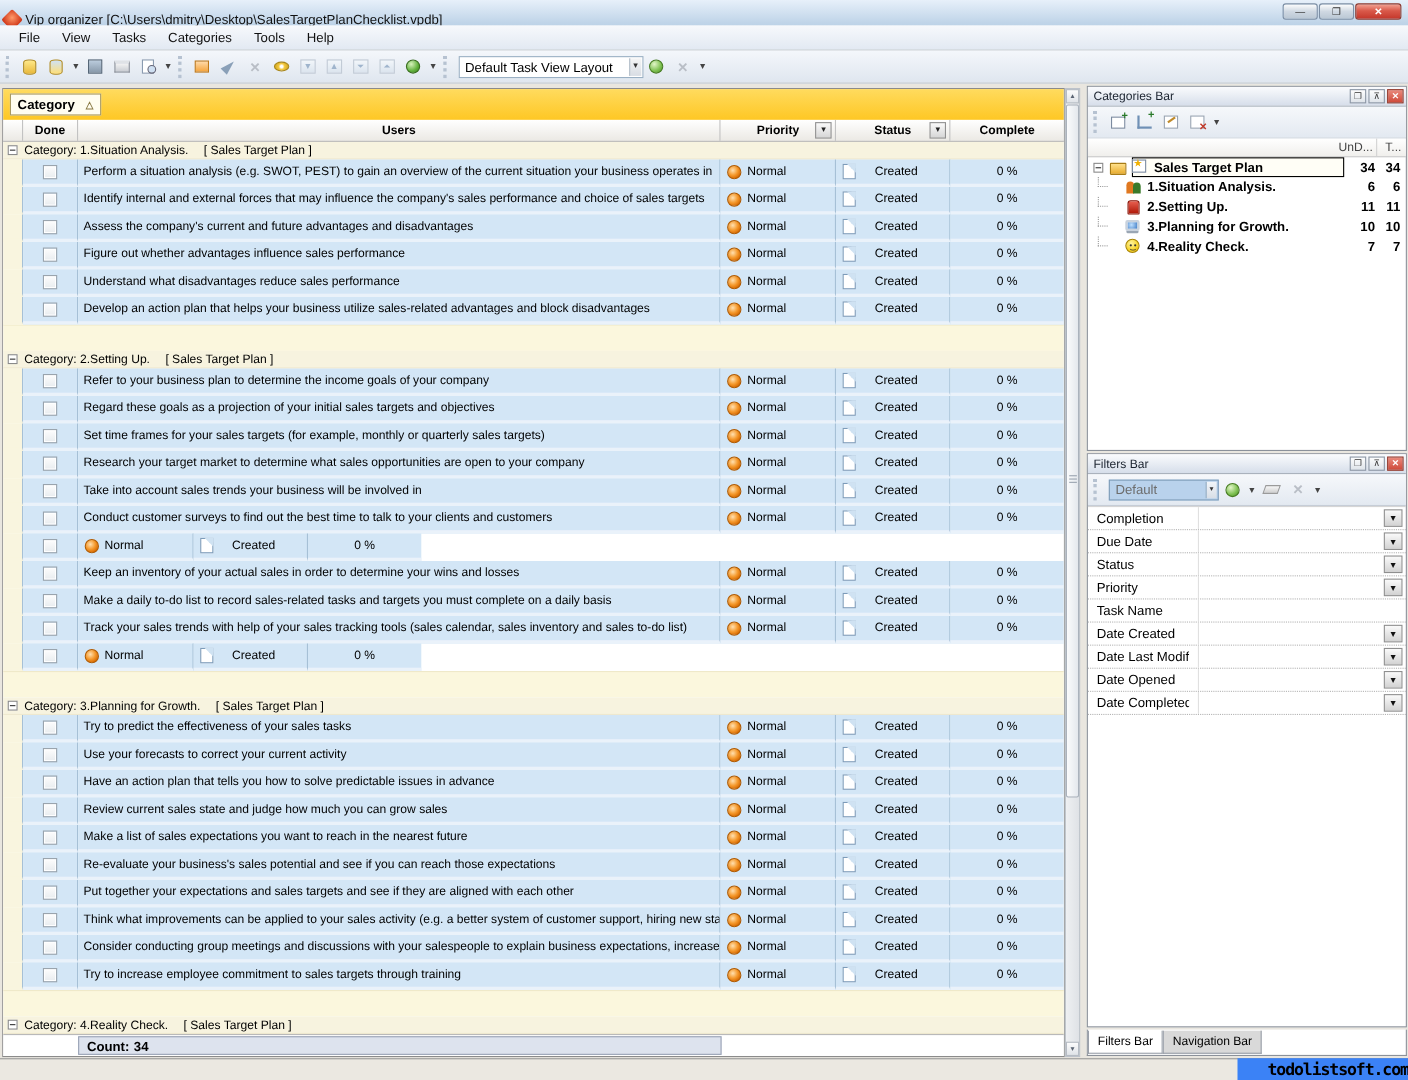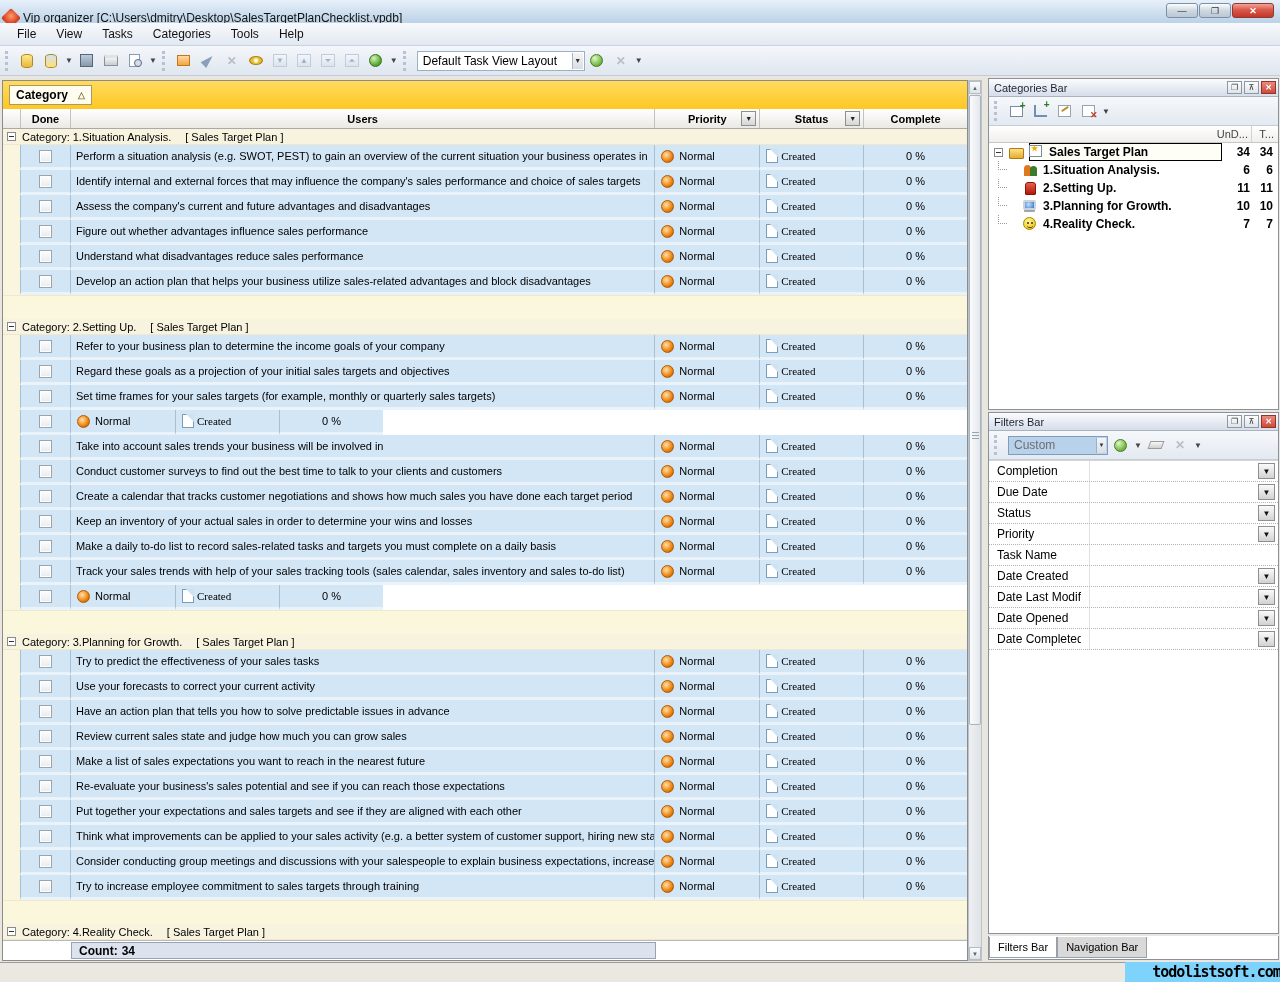--- a/index.html
+++ b/index.html
@@ -58,21 +58,21 @@
   .expander{width:9px;height:9px;border:1px solid #8a8a8a;background:#fff;margin:0 6px 0 4px;position:relative;flex:none;}
   .expander::after{content:"";position:absolute;left:1px;right:1px;top:3px;height:1px;background:#333;}
   .ghead .plan{margin-left:14px;}
   .trow{height:25px;display:flex;}
   .tcell{background:#d3e6f6;border-right:1px solid #a6c0d6;border-bottom:3px solid #eaf2fa;height:25px;
     font-size:11px;color:#000;display:flex;align-items:center;overflow:hidden;white-space:nowrap;}
   .tcell.m{width:18px;background:#f9f5df;border-right:1px solid #a6c0d6;border-bottom-color:#f9f5df;}
   .tcell.done{width:50px;justify-content:center;}
   .tcell.name{width:585px;padding-left:5px;}
   .tcell.pri{width:105px;padding-left:6px;gap:5px;}
-  .tcell.sta{width:104px;padding-left:6px;gap:3px;font-family:Liberation Serif, serif;}
+  .tcell.sta{width:104px;padding-left:6px;gap:17px;}
   .tcell.com{width:103px;justify-content:center;border-right:none;}
   .checkbox{width:13px;height:13px;border:1px solid #9aa4ad;background:linear-gradient(#fdfdfd,#e8ecef);
     box-shadow:inset 0 0 0 1px #fff;}
   .pri-ico{width:13px;height:13px;border-radius:50%;flex:none;
     background:radial-gradient(circle at 38% 35%, #ffe0b0 0%, #f59a2e 45%, #d96d04 75%, #a84f00 100%);
     border:1px solid #b05a00;}
   .doc-ico{width:12px;height:14px;flex:none;position:relative;background:#fff;border:1px solid #7d9cba;}
   .doc-ico::after{content:"";position:absolute;right:-1px;top:-1px;border:4px solid #cfe2f2;
     border-left-color:transparent;border-bottom-color:transparent;}
   .gfoot{height:24px;background:#fbf7dd;border-top:1px solid #efe9c9;}
@@ -125,21 +125,21 @@
   .fcombo .arr{position:absolute;right:1px;top:1px;bottom:1px;width:10px;background:linear-gradient(#f2f5f9,#d8dee6);
     border-left:1px solid #9ab0c4;display:flex;align-items:center;justify-content:center;font-size:6px;color:#333;}
   
   .dock-tabs{position:absolute;left:988px;top:936px;width:291px;height:24px;background:#fff;
     border:1px solid #8b919a;border-top:none;display:flex;align-items:flex-start;padding-top:1px;}
   .dtab{height:21px;display:flex;align-items:center;padding:0 8px;font-size:11px;color:#000;
     border:1px solid #9aa0aa;border-top:none;background:#fff;}
   .dtab.inactive{background:#d9d9d9;}
   
   .bottomstrip{position:absolute;left:0;top:962px;width:1280px;height:20px;background:#ebe8e1;border-top:1px solid #9a9a9a;}
-  .watermark{position:absolute;right:0;top:962px;width:155px;height:20px;background:#7dd3fc;display:flex;align-items:center;justify-content:center;
+  .watermark{position:absolute;right:0;top:962px;width:155px;height:20px;background:#3b82f6;display:flex;align-items:center;justify-content:center;
     font-family:"DejaVu Sans Mono", monospace;font-weight:bold;font-size:15px;color:#000;letter-spacing:-1px;padding-left:28px;}
   
   .i-cyl{width:12px;height:14px;border-radius:5px/3px;background:linear-gradient(#ffe98a,#e8b83a);border:1px solid #b08a20;}
   .i-cyl.blue{background:linear-gradient(#cfe2f6,#ffdf77);}
   .i-save{width:13px;height:13px;background:linear-gradient(#bcd,#89a);border:1px solid #567;}
   .i-print{width:14px;height:11px;background:linear-gradient(#f2f2f2,#c9ccd2);border:1px solid #8a8f98;border-top:3px solid #dfe2e6;}
   .i-page{width:11px;height:13px;background:#fff;border:1px solid #8a9bb0;}
   .i-page.mag::after{content:"";display:block;width:6px;height:6px;border:1px solid #667;border-radius:50%;margin:4px 0 0 4px;background:#cfe0f2;}
   .i-new{width:13px;height:11px;background:linear-gradient(#ffd9a8,#f5a53e);border:1px solid #c07818;}
   .i-pencil{width:0;height:0;border-left:4px solid transparent;border-right:4px solid transparent;border-bottom:13px solid #8aa0b8;transform:rotate(45deg);}
@@ -436,20 +436,21 @@
               <span class="doc-ico"></span>
               <span>Created</span>
             </div>
     <div class="tcell com">0 %</div>
   </div>
           <div class="trow">
     <div class="tcell m"></div>
     <div class="tcell done">
               <div class="checkbox"></div>
             </div>
+    <div class="tcell name">Research your target market to determine what sales opportunities are open to your company</div>
     <div class="tcell pri">
               <span class="pri-ico"></span>
               <span>Normal</span>
             </div>
     <div class="tcell sta">
               <span class="doc-ico"></span>
               <span>Created</span>
             </div>
     <div class="tcell com">0 %</div>
   </div>
@@ -483,21 +484,20 @@
               <span class="doc-ico"></span>
               <span>Created</span>
             </div>
     <div class="tcell com">0 %</div>
   </div>
           <div class="trow">
     <div class="tcell m"></div>
     <div class="tcell done">
               <div class="checkbox"></div>
             </div>
-    <div class="tcell name">Create a calendar that tracks customer negotiations and shows how much sales you have done each target period</div>
     <div class="tcell pri">
               <span class="pri-ico"></span>
               <span>Normal</span>
             </div>
     <div class="tcell sta">
               <span class="doc-ico"></span>
               <span>Created</span>
             </div>
     <div class="tcell com">0 %</div>
   </div>
@@ -859,21 +859,21 @@
     <span>Filters Bar</span>
     <div class="p-btns">
       <div class="pbtn">❐</div>
       <div class="pbtn">⊼</div>
       <div class="pbtn close">✕</div>
     </div>
   </div>
   <div class="p-tools">
     <div class="grip"></div>
     <div class="fcombo">
-      <span>Custom</span>
+      <span>Default</span>
       <span class="arr">▼</span>
     </div>
     <div class="tbtn">
         <div class="i-apply"></div>
       </div>
     <span class="dd">▼</span>
     <div class="tbtn">
         <div class="i-eraser"></div>
       </div>
     <div class="tbtn">

